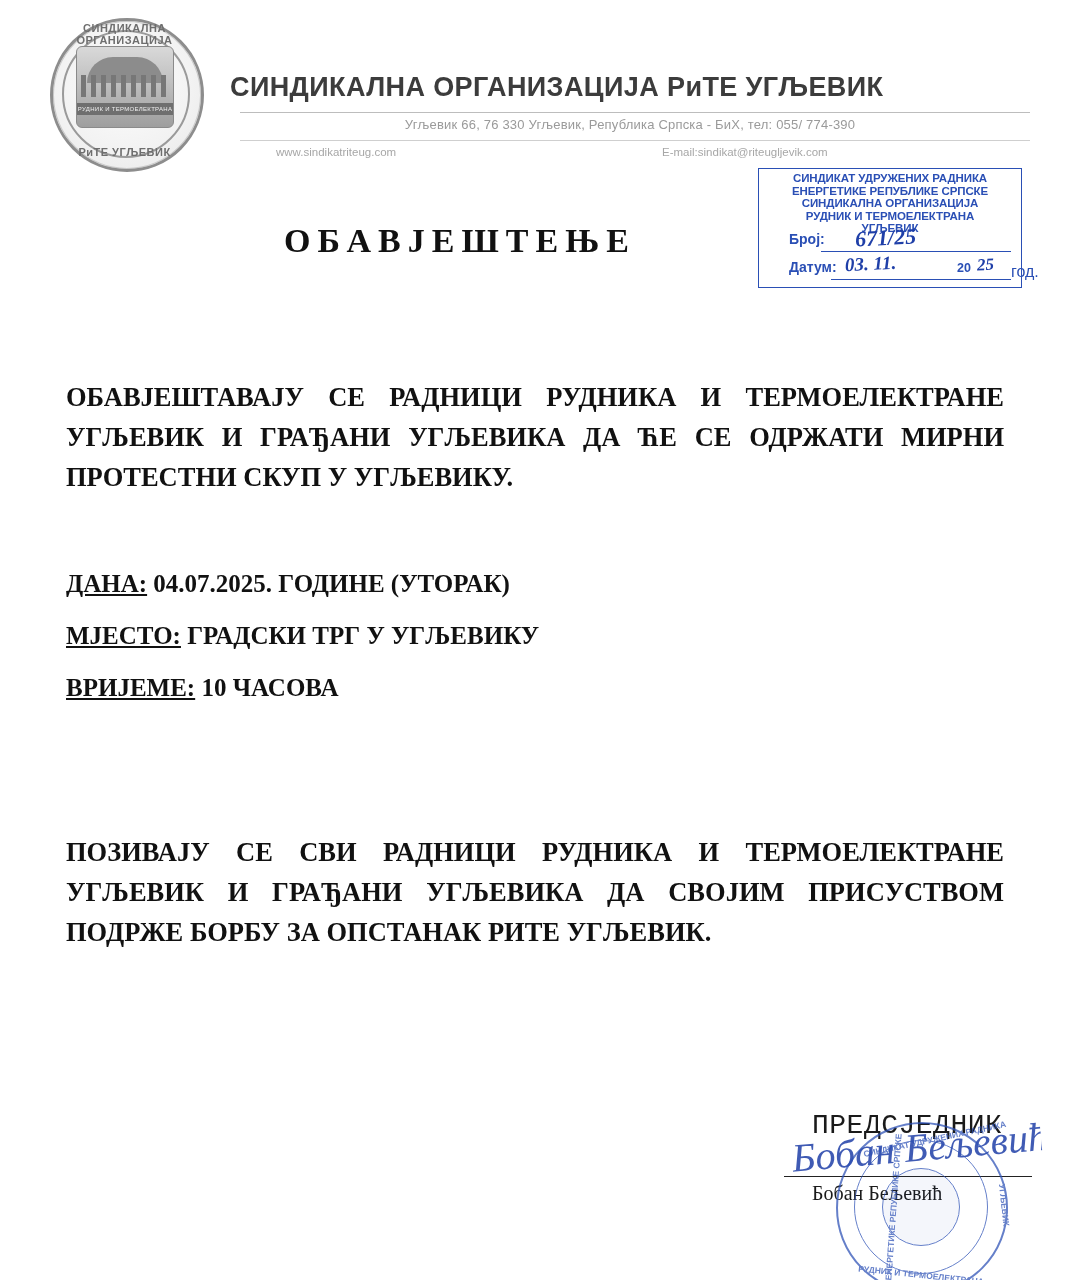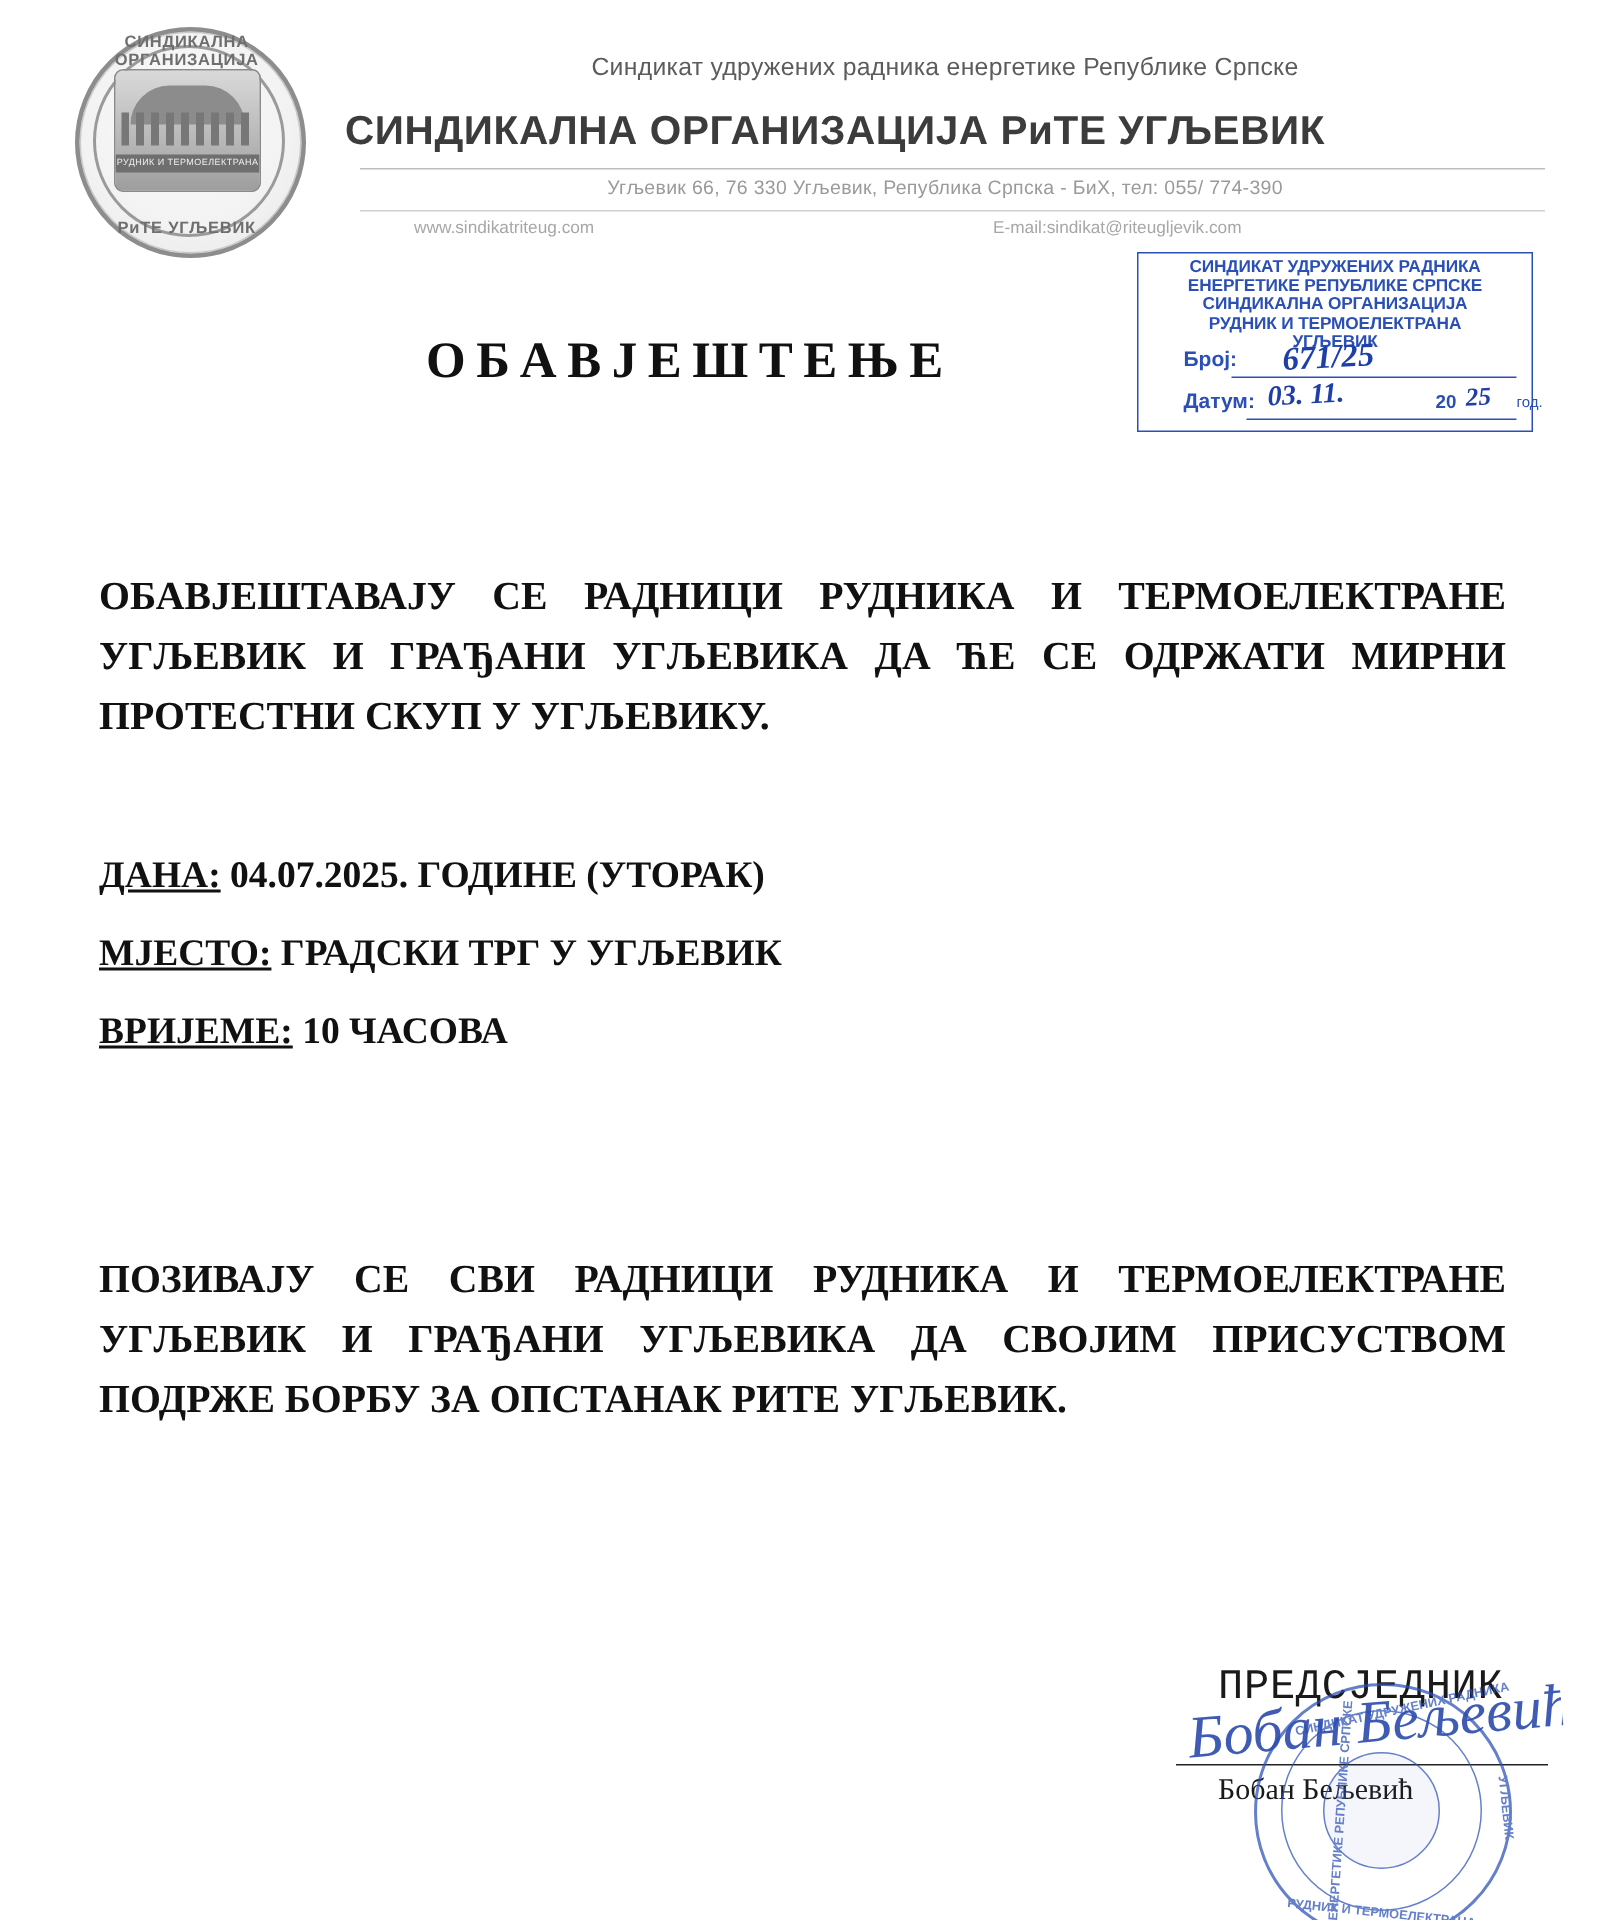--- a/index.html
+++ b/index.html
@@ -233,21 +233,21 @@
     font-family: "Liberation Sans", sans-serif;
     font-size: 12.5px;
     font-weight: bold;
   }
   .sb-god {
     position: absolute;
     left: 232px;
     top: 94px;
     color: #2a4fb5;
     font-family: "Liberation Sans", sans-serif;
-    font-size: 10px;
+    font-size: 16px;
     padding-left: 20px;
   }
 
   
   .doc-title {
     position: absolute;
     left: 0;
     top: 222px;
     width: 920px;
     text-align: center;
@@ -402,21 +402,20 @@
     <div class="logo-ring"></div>
     <div class="logo-inner">
       <div class="hill"></div>
       <div class="teeth"></div>
       <div class="strip">РУДНИК И ТЕРМОЕЛЕКТРАНА</div>
     </div>
     <div class="logo-text-top">СИНДИКАЛНА ОРГАНИЗАЦИЈА</div>
     <div class="logo-text-bottom">РиТЕ УГЉЕВИК</div>
   </div>
 
-  <div class="lh-line1">Синдикат удружених радника енергетике Републике Српске</div>
   <div class="lh-line2">СИНДИКАЛНА ОРГАНИЗАЦИЈА РиТЕ УГЉЕВИК</div>
   <div class="lh-rule"></div>
   <div class="lh-line3">Угљевик 66, 76 330 Угљевик, Република Српска - БиХ, тел: 055/ 774-390</div>
   <div class="lh-rule2"></div>
   <div class="lh-web">www.sindikatriteug.com</div>
   <div class="lh-mail">E-mail:sindikat@riteugljevik.com</div>
 </div>
 
 <div class="stamp-box">
   <div class="sb-head">
@@ -441,21 +440,21 @@
 <div class="doc-title">ОБАВЈЕШТЕЊЕ</div>
 
 <div class="para para-1">ОБАВЈЕШТАВАЈУ СЕ РАДНИЦИ РУДНИКА И ТЕРМОЕЛЕКТРАНЕ УГЉЕВИК И ГРАЂАНИ УГЉЕВИКА ДА ЋЕ СЕ ОДРЖАТИ МИРНИ ПРОТЕСТНИ СКУП У УГЉЕВИКУ.</div>
 
 <div class="detail d-1">
   <span class="lbl">ДАНА:</span>
   <span class="val">04.07.2025. ГОДИНЕ (УТОРАК)</span>
 </div>
 <div class="detail d-2">
   <span class="lbl">МЈЕСТО:</span>
-  <span class="val">ГРАДСКИ ТРГ У УГЉЕВИК</span>
+  <span class="val">ГРАДСКИ ТРГ У УГЉЕВИКУ</span>
 </div>
 <div class="detail d-3">
   <span class="lbl">ВРИЈЕМЕ:</span>
   <span class="val">10 ЧАСОВА</span>
 </div>
 
 <div class="para para-2">ПОЗИВАЈУ СЕ СВИ РАДНИЦИ РУДНИКА И ТЕРМОЕЛЕКТРАНЕ УГЉЕВИК И ГРАЂАНИ УГЉЕВИКА ДА СВОЈИМ ПРИСУСТВОМ ПОДРЖЕ БОРБУ ЗА ОПСТАНАК РИТЕ УГЉЕВИК.</div>
 
 <div class="sig-title">ПРЕДСЈЕДНИК</div>
 <div class="signature">Бобан Бељевић</div>

